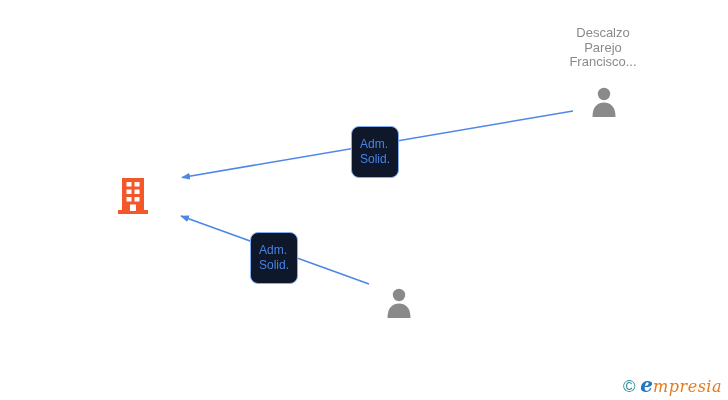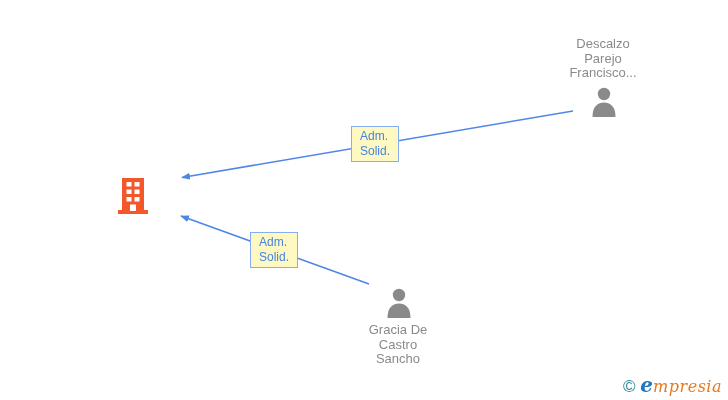--- a/index.html
+++ b/index.html
@@ -13,32 +13,32 @@
   .edges-svg{position:absolute;left:0;top:0;width:728px;height:400px;}
   .node{position:absolute;text-align:center;cursor:pointer;}
   .node-label{
     font-size:13px;
     line-height:14.5px;
     color:var(--color-node-text,#8a8a8a);
     text-align:center;
     word-wrap:break-word;
   }
   .company-label{position:absolute;left:78px;top:123px;width:100px;}
-  .person1-label{position:absolute;left:563px;top:37px;width:80px;}
+  .person1-label{position:absolute;left:563px;top:26px;width:80px;}
   .person2-label{position:absolute;left:358px;top:323px;width:80px;}
   .icon-wrap{position:absolute;}
   .company-icon-wrap{left:116px;top:178px;width:34px;height:37px;}
   .person1-icon-wrap{left:589px;top:86px;width:30px;height:32px;}
   .person2-icon-wrap{left:384px;top:287px;width:30px;height:32px;}
   .edge-label{
     position:absolute;
-    background:#fef9c3;
+    background:#0f172a;
     border:1.5px solid var(--color-edge-border,#85aef2);
-    border-radius:0;
-    padding:2px 8px;
+    border-radius:8px;
+    padding:10px 8px;
     font-size:12px;
     line-height:15px;
     color:var(--color-edge-text,#4683e2);
     text-align:left;
     cursor:pointer;
   }
   .edge-label-1{left:351px;top:126px;}
   .edge-label-2{left:250px;top:232px;}
   .watermark{
     position:absolute;
@@ -96,21 +96,20 @@
 
   <div class="icon-wrap person2-icon-wrap node">
     <span>
       <svg width="30" height="32" viewBox="0 0 30 32" xmlns="http://www.w3.org/2000/svg">
         <circle cx="15" cy="8" r="6.2" fill="#8a8a8a"></circle>
         <path d="M3.5,31 C3.5,20 9,16.5 15,16.5 C21,16.5 26.5,20 26.5,31 Z" fill="#8a8a8a"></path>
       </svg>
     </span>
   </div>
 
-  <div class="node-label person2-label">Gracia De Castro Sancho</div>
 
   <div class="edge-label edge-label-1">
     <div>Adm.</div>
     <div>Solid.</div>
   </div>
 
   <div class="edge-label edge-label-2">
     <div>Adm.</div>
     <div>Solid.</div>
   </div>

